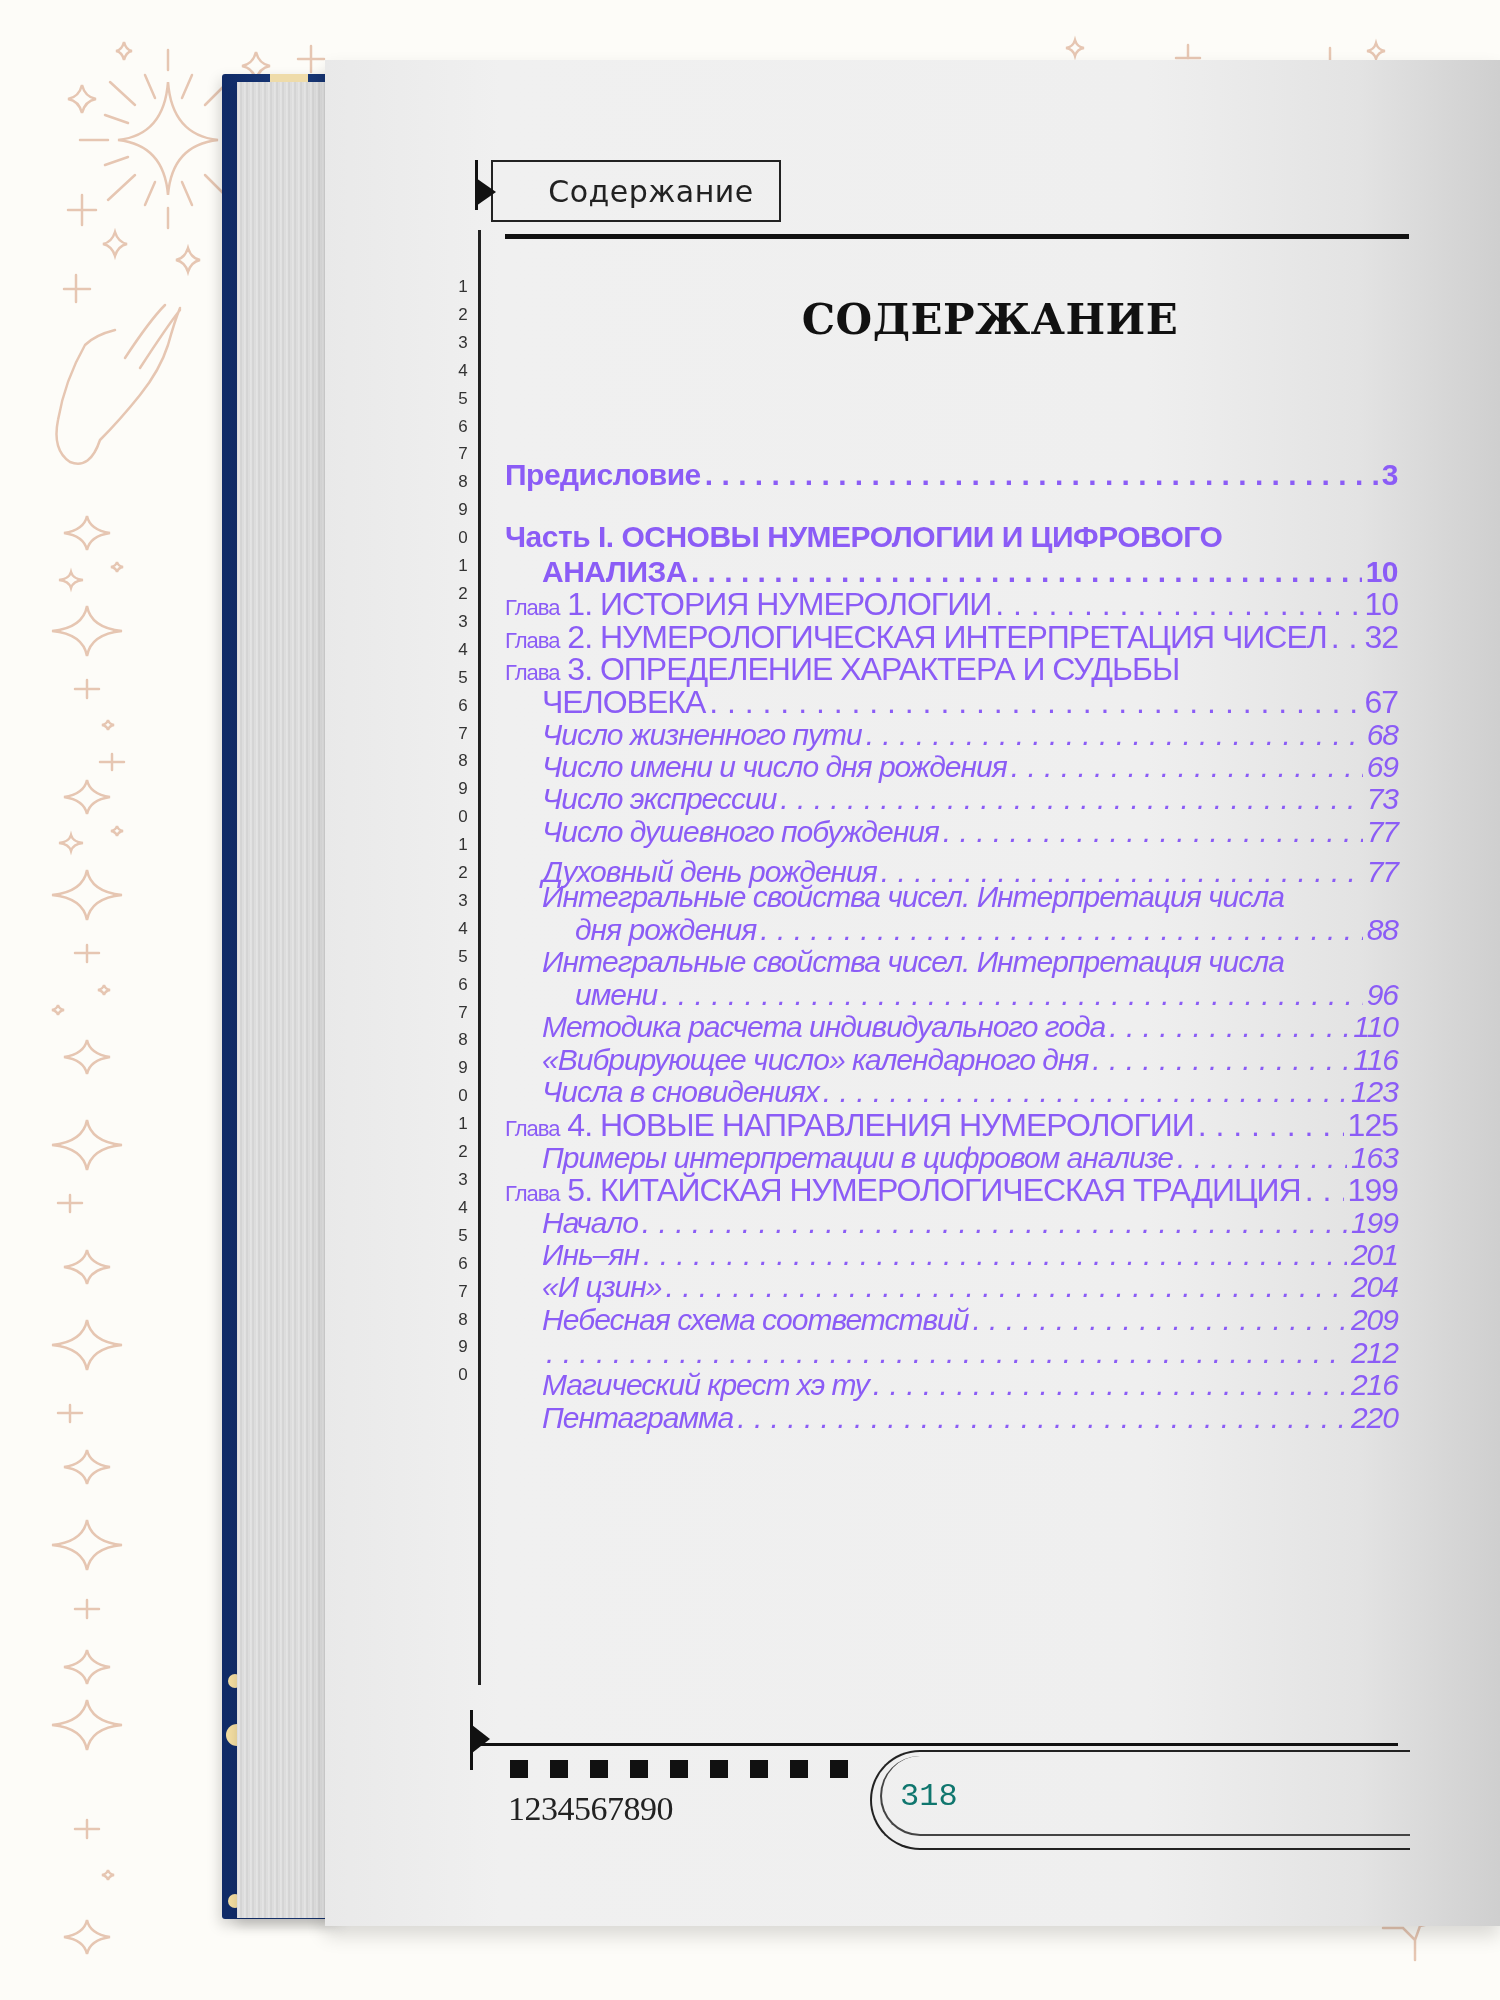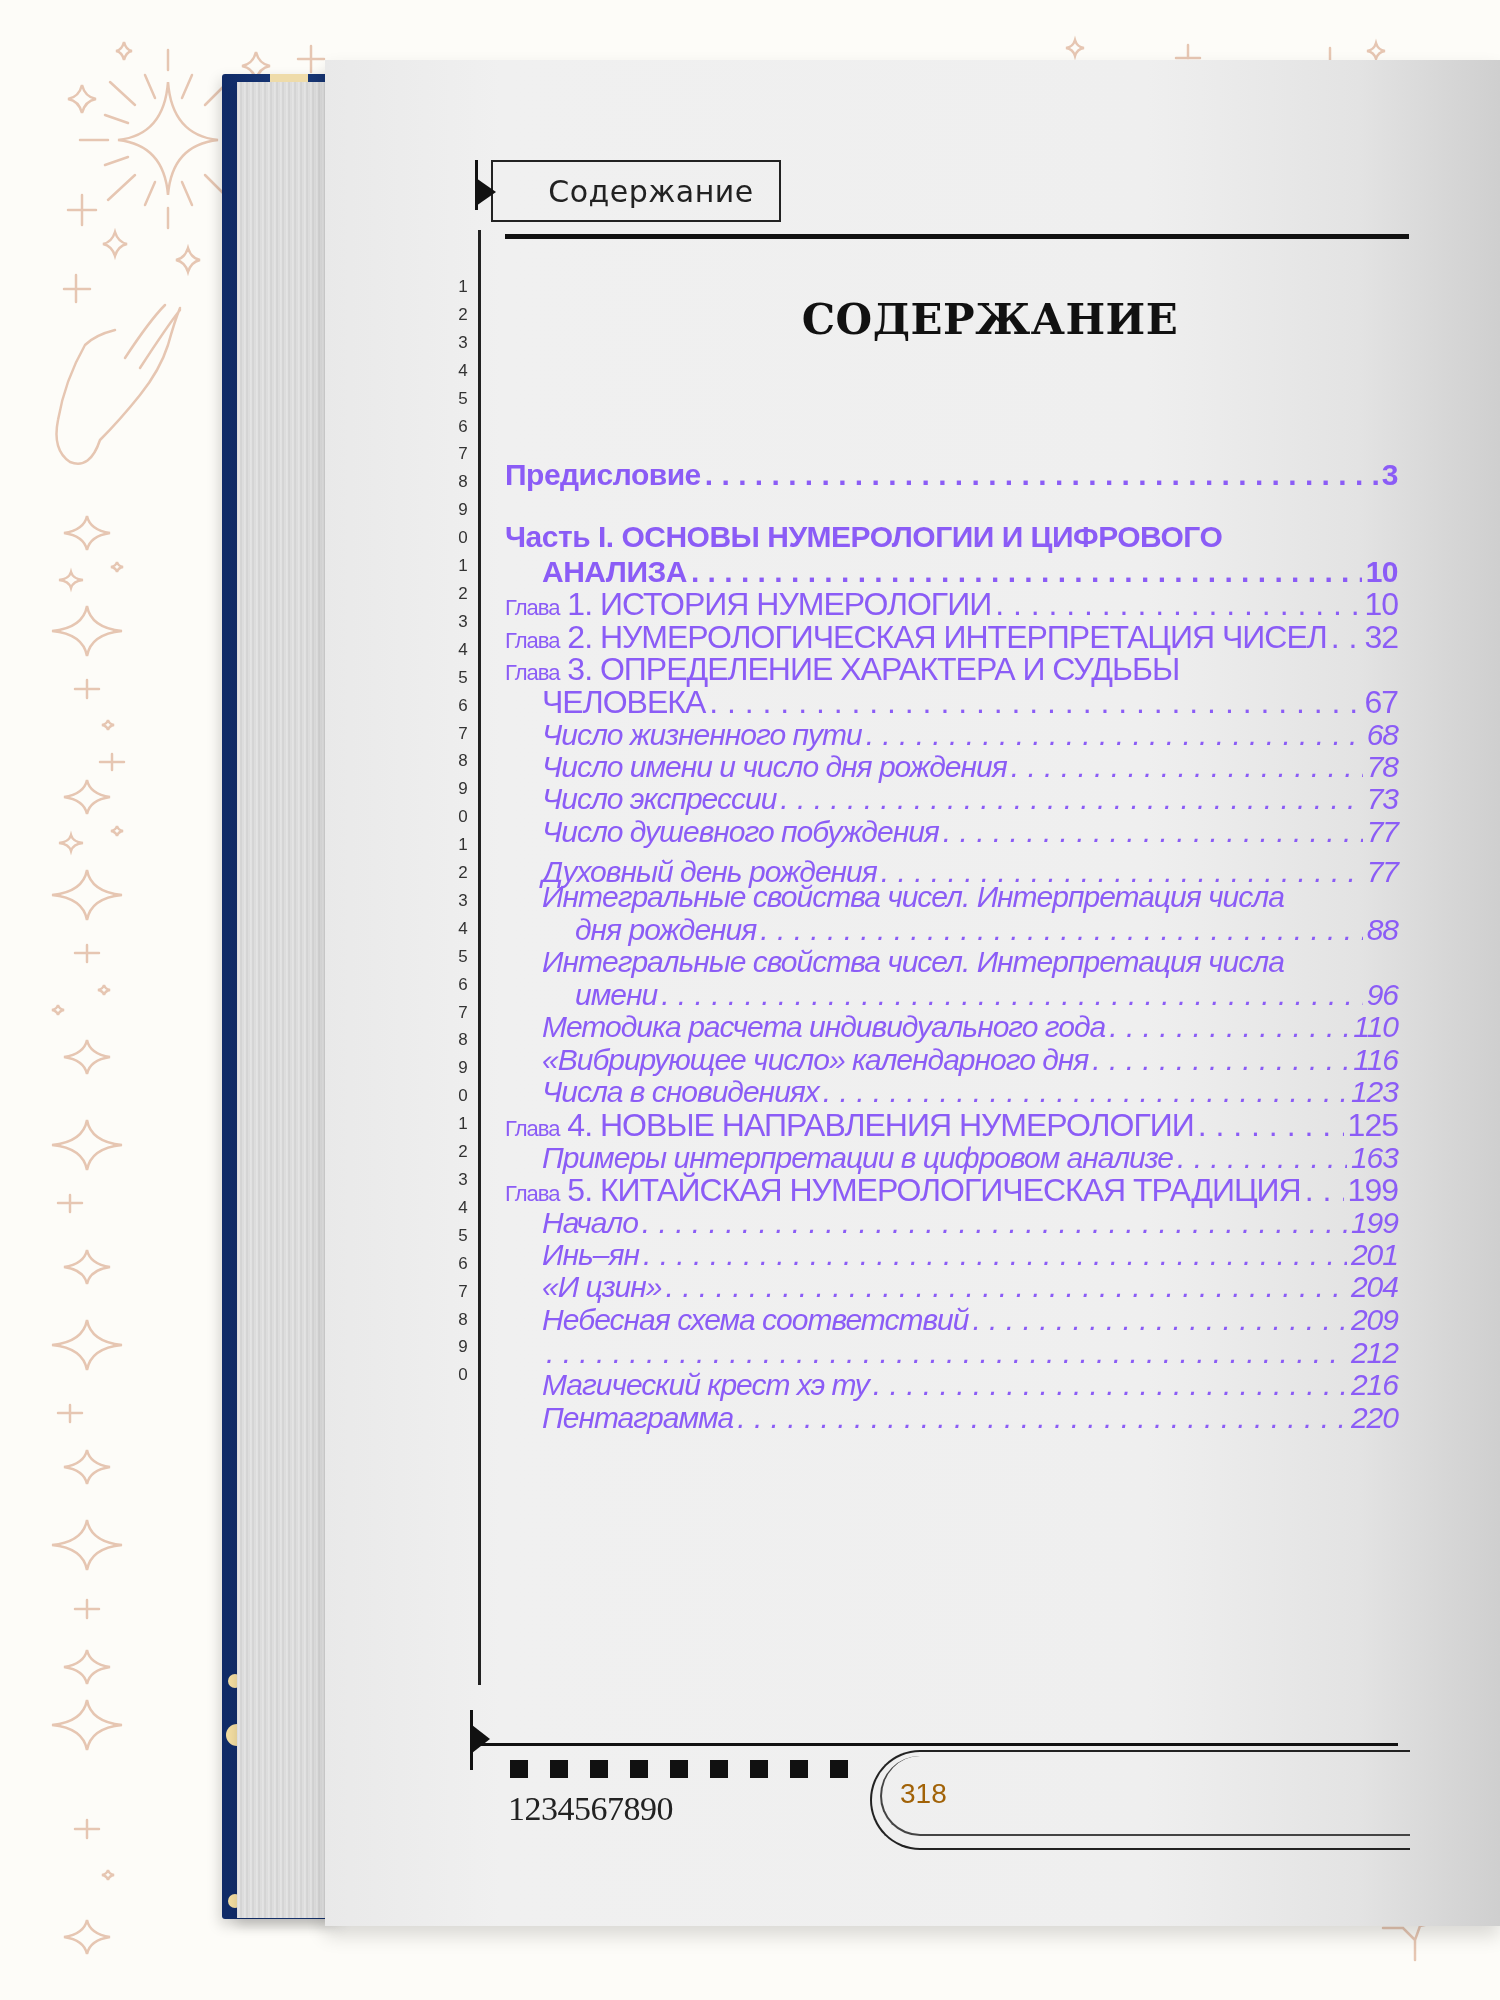--- a/index.html
+++ b/index.html
@@ -93,21 +93,21 @@
   .pagebox {
     position:absolute; left:870px; top:1750px; width:540px; height:100px;
     border:2px solid #222; border-right:none; border-radius:60px 0 0 60px; box-sizing:border-box;
   }
   .pagebox2 {
     position:absolute; left:880px; top:1756px; width:530px; height:80px;
     border-left:2px solid #444; border-bottom:2px solid #444; border-radius:50px 0 0 50px; box-sizing:border-box;
   }
   .page-number {
     position:absolute; left:900px; top:1778px;
-    font-family:Liberation Sans, sans-serif; font-size:28px; color:#a16207;
+    font-family:Liberation Mono, monospace; font-size:32px; color:#0f766e;
   }
 </style>
 </head>
 <body>
 
 <div class="deco">
   <svg width="1500" height="2000" viewBox="0 0 1500 2000" fill="none" stroke="#e6c6b2" stroke-width="2.5" stroke-linecap="round">
 
     <g>
       <path d="M168 82 Q172 135 218 140 Q172 145 168 195 Q164 145 118 140 Q164 135 168 82 Z"></path>
@@ -289,21 +289,21 @@
       <span class="pg">67</span>
     </div>
     <div class="entry lvl2 italic" style="top: 260px; justify-content: center;">
       <span class="txt"><span>Число жизненного пути</span></span>
       <span class="leader"></span>
       <span class="pg">68</span>
     </div>
     <div class="entry lvl2 italic" style="top: 292px;">
       <span class="txt"><span>Число имени и число дня рождения</span></span>
       <span class="leader"></span>
-      <span class="pg">78</span>
+      <span class="pg">69</span>
     </div>
     <div class="entry lvl2 italic" style="top: 324px;">
       <span class="txt"><span>Число экспрессии</span></span>
       <span class="leader"></span>
       <span class="pg">73</span>
     </div>
     <div class="entry lvl2 italic" style="top: 357px;">
       <span class="txt"><span>Число душевного побуждения</span></span>
       <span class="leader"></span>
       <span class="pg">77</span>

